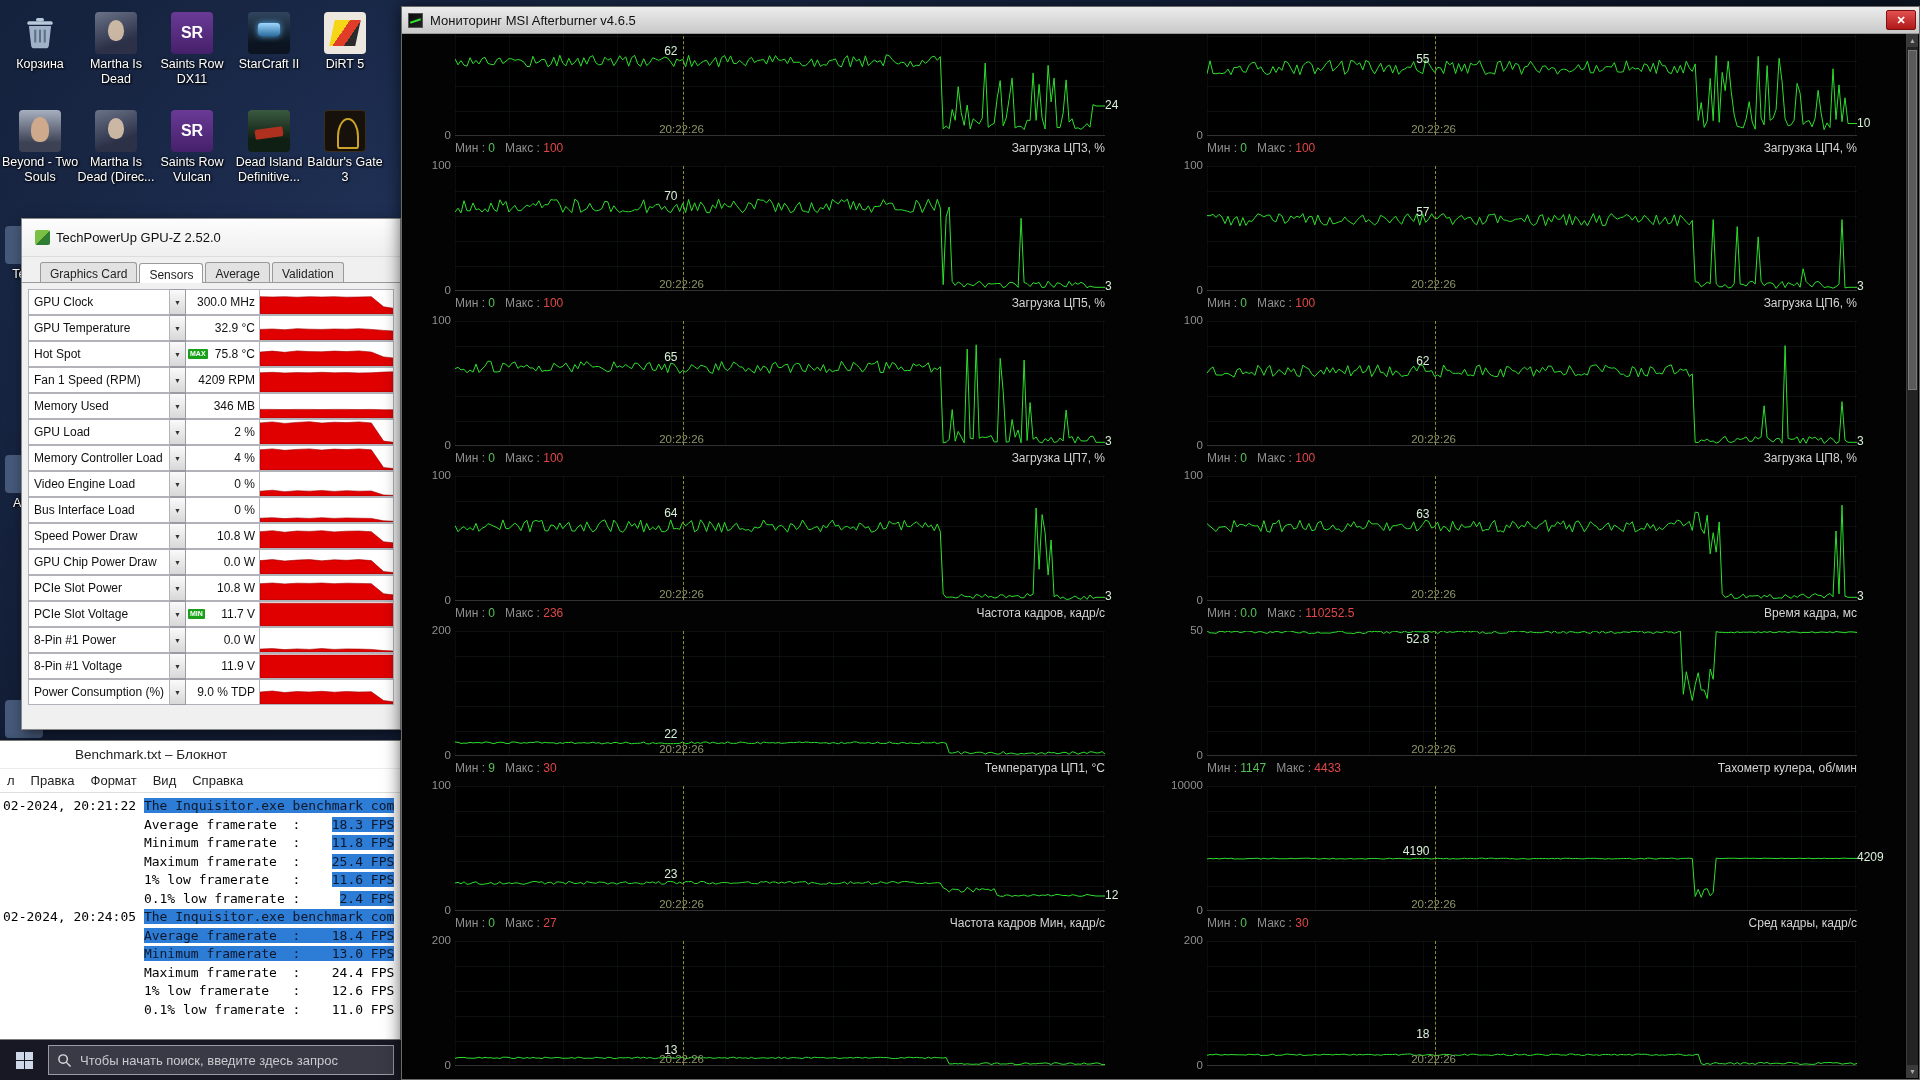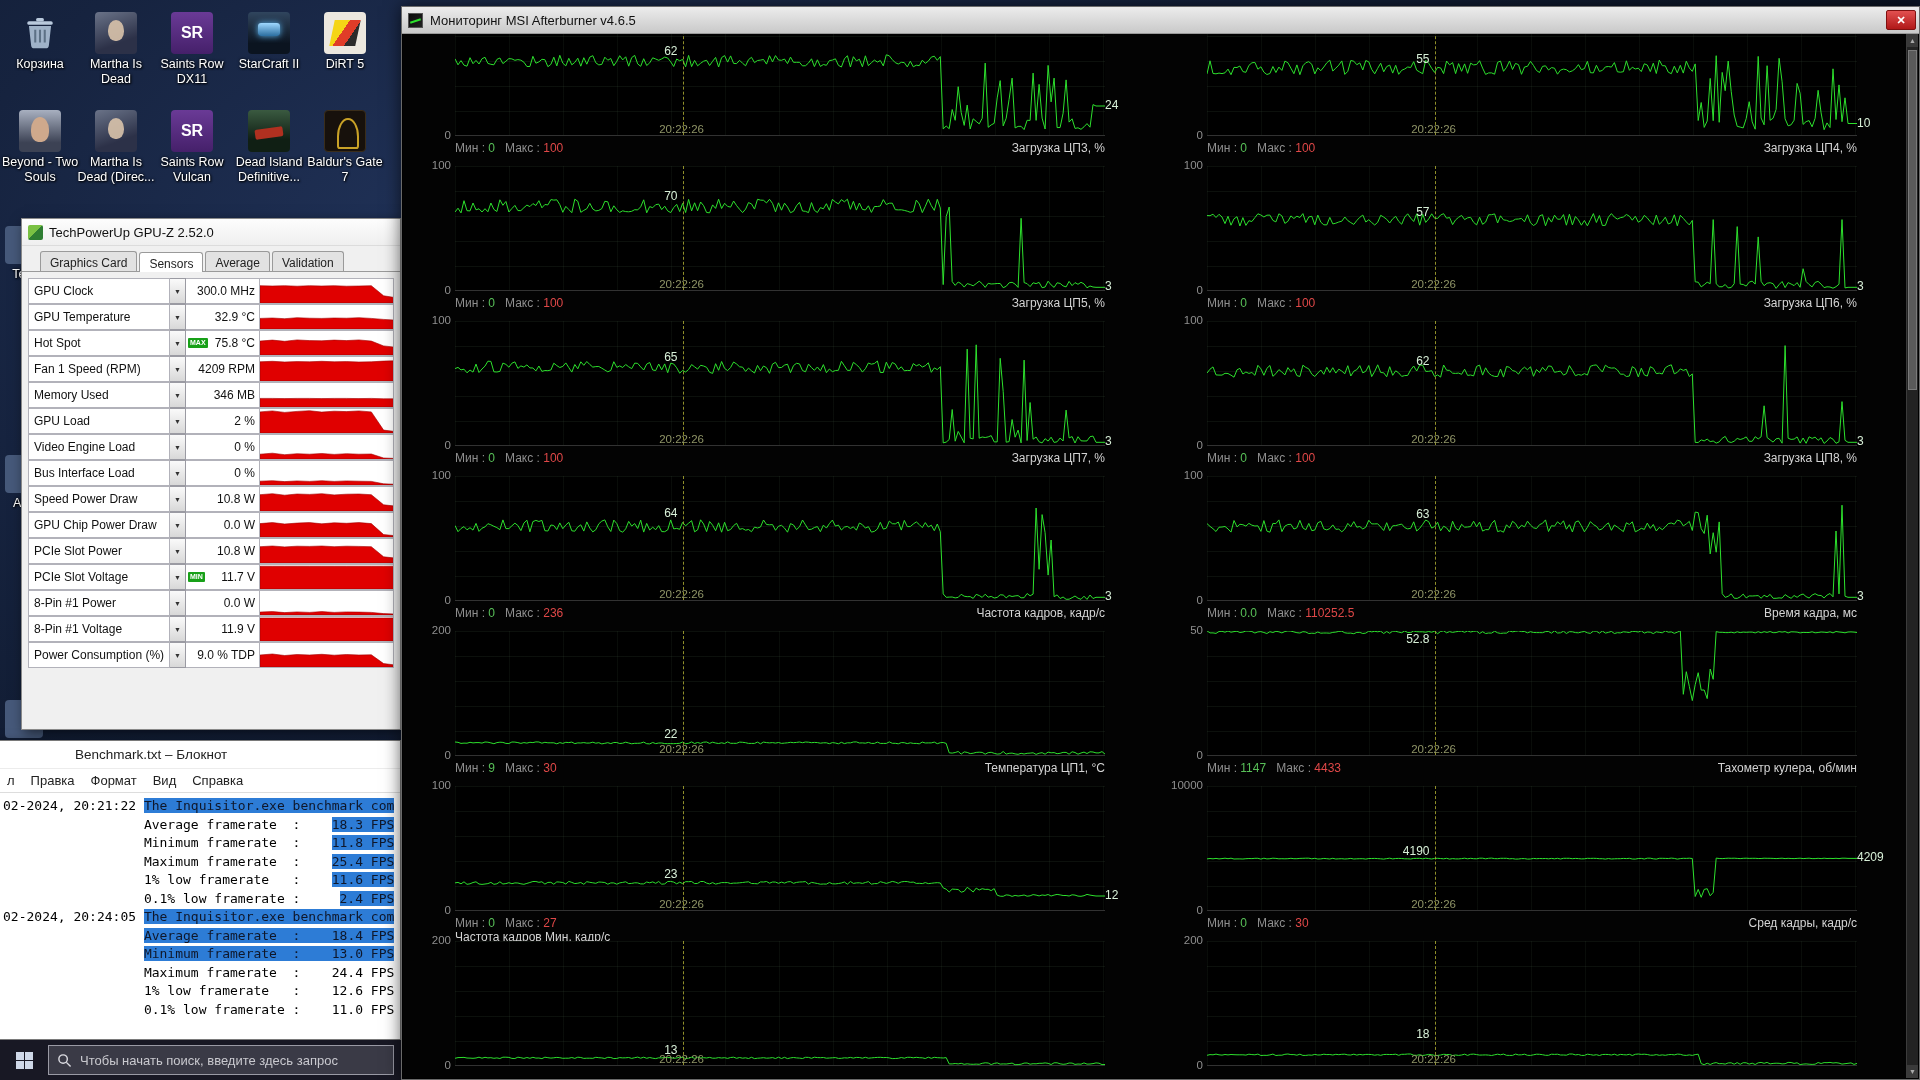--- a/index.html
+++ b/index.html
@@ -26,21 +26,21 @@
   .ik-deadisland{background:linear-gradient(#3a5a40,#101f14 70%)}
   .ik-deadisland::after{content:"";position:absolute;left:7px;top:18px;width:28px;height:10px;background:#b03020;border-radius:2px;transform:rotate(-8deg)}
   .ik-bg3{background:#17110c;border:1px solid #3a2d1a}
   .ik-bg3::after{content:"";position:absolute;left:12px;top:7px;width:18px;height:27px;border:2px solid #c9a227;border-radius:50% 50% 12% 12%/60% 60% 10% 10%}
   .ik-cut{background:#3c465c}
   .edge-tile{position:absolute;left:0;width:48px;text-align:center;z-index:1}
   .edge-box{width:38px;height:38px;margin:0 auto 3px;background:#46597a;border-radius:4px}
 
   
   .gpuz{position:absolute;left:21px;top:218px;width:380px;height:512px;background:#f0f0f0;border:1px solid #8a8a8a;box-shadow:3px 4px 12px rgba(0,0,0,.55);z-index:2}
-  .gpuz-title{height:27px;background:linear-gradient(#fdfdfd,#efefef);display:flex;align-items:center;padding:0 6px;font-size:13px;color:#111;border-bottom:1px solid #dcdcdc}
+  .gpuz-title{height:38px;background:linear-gradient(#fdfdfd,#efefef);display:flex;align-items:center;padding:0 13px;font-size:13px;color:#111;border-bottom:1px solid #dcdcdc}
   .gpuz-appicon{width:15px;height:15px;margin-right:6px;background:linear-gradient(135deg,#7ac143 0 50%,#2e7d32 50%);border-radius:2px;flex:0 0 auto}
   .gpuz-tabs{display:flex;padding:5px 18px 0;border-bottom:1px solid #9a9a9a;height:26px}
   .gpuz-tab{font-size:12px;padding:4px 9px 2px;border:1px solid #9a9a9a;border-bottom:none;background:#e2e2e2;color:#222;border-radius:3px 3px 0 0;margin-right:2px;white-space:nowrap}
   .gpuz-tab.active{background:#fff;position:relative;top:1px}
   .gpuz-rows{padding:6px}
   .gz-row{display:flex;height:26px}
   .gz-label{width:142px;background:#fff;border:1px solid #b2b2ba;font-size:12px;color:#111;padding:5px 0 0 5px;white-space:nowrap;overflow:hidden}
   .gz-arrow{width:16px;background:linear-gradient(#fafafa,#d8d8d8);border:1px solid #9a9aa2;border-left:none;font-size:7px;color:#333;display:flex;align-items:center;justify-content:center}
   .gz-value{width:74px;background:#fff;border:1px solid #b2b2ba;border-left:none;font-size:12px;color:#111;text-align:right;padding:5px 4px 0 2px;white-space:nowrap;position:relative}
   .gz-badge{position:absolute;left:2px;top:7px;background:#18a018;color:#fff;font-size:7px;font-weight:bold;padding:1px 2px;border-radius:1px;line-height:8px}
@@ -140,21 +140,21 @@
         <span>SR</span>
       </div>
       <div class="icon-label">Saints Row Vulcan</div>
     </div>
     <div class="icon-tile" style="left: 227px; top: 110px;">
       <div class="icon-box ik-deadisland"></div>
       <div class="icon-label">Dead Island Definitive...</div>
     </div>
     <div class="icon-tile" style="left: 303px; top: 110px;">
       <div class="icon-box ik-bg3"></div>
-      <div class="icon-label">Baldur's Gate 7</div>
+      <div class="icon-label">Baldur's Gate 3</div>
     </div>
     <div class="icon-tile" style="left: 380px; top: 110px;">
       <div class="icon-box ik-cut"></div>
       <div class="icon-label">The...</div>
     </div>
   </div>
 <div id="edge-icons">
     <div class="edge-tile" style="top: 226px;">
       <div class="edge-box"></div>
       <div class="icon-label">Te...</div>
@@ -231,20 +231,30 @@
           </svg>
         </div>
       </div>
       <div class="gz-row">
         <div class="gz-label">GPU Load</div>
         <div class="gz-arrow">▼</div>
         <div class="gz-value">2 %</div>
         <div class="gz-graph">
           <svg width="136" height="24" style="position:absolute;bottom:0;left:0">
             <path d="M0,24 L0.0,2.9 L12.4,1.9 L24.7,3.4 L37.1,2.4 L49.5,1.7 L61.8,3.1 L74.2,2.2 L86.5,2.6 L98.9,1.9 L111.3,2.9 L123.6,21.1 L136.0,22.6 L136,24 Z" fill="#e00000" stroke="#a00000" stroke-width="0.6"></path>
+          </svg>
+        </div>
+      </div>
+      <div class="gz-row">
+        <div class="gz-label">Memory Controller Load</div>
+        <div class="gz-arrow">▼</div>
+        <div class="gz-value">4 %</div>
+        <div class="gz-graph">
+          <svg width="136" height="24" style="position:absolute;bottom:0;left:0">
+            <path d="M0,24 L0.0,3.8 L12.4,2.9 L24.7,4.3 L37.1,3.4 L49.5,2.9 L61.8,4.1 L74.2,3.1 L86.5,3.6 L98.9,2.9 L111.3,3.8 L123.6,21.6 L136.0,22.8 L136,24 Z" fill="#e00000" stroke="#a00000" stroke-width="0.6"></path>
           </svg>
         </div>
       </div>
       <div class="gz-row">
         <div class="gz-label">Video Engine Load</div>
         <div class="gz-arrow">▼</div>
         <div class="gz-value">0 %</div>
         <div class="gz-graph">
           <svg width="136" height="24" style="position:absolute;bottom:0;left:0">
             <path d="M0,24 L0.0,19.2 L12.4,18.2 L24.7,19.7 L37.1,18.7 L49.5,19.2 L61.8,18.5 L74.2,19.4 L86.5,18.7 L98.9,19.2 L111.3,19.0 L123.6,23.0 L136.0,23.5 L136,24 Z" fill="#e00000" stroke="#a00000" stroke-width="0.6"></path>
@@ -451,21 +461,21 @@
           <svg width="650" height="125">
             <polyline points="0.0,96.9 3.0,96.4 6.0,97.8 9.0,95.8 12.0,98.3 15.0,97.8 18.0,96.5 21.0,95.8 24.0,98.0 27.0,98.4 30.0,98.0 32.9,97.6 35.9,96.4 38.9,98.3 41.9,97.8 44.9,95.8 47.9,98.0 50.9,97.6 53.9,96.7 56.9,97.7 59.9,96.9 62.9,97.0 65.9,97.8 68.9,98.3 71.9,97.4 74.9,96.5 77.9,95.5 80.9,95.5 83.9,96.3 86.9,95.8 89.9,98.1 92.9,96.4 95.9,96.3 98.8,98.2 101.8,95.9 104.8,96.1 107.8,96.5 110.8,98.0 113.8,95.4 116.8,96.4 119.8,97.6 122.8,97.2 125.8,96.5 128.8,98.3 131.8,95.7 134.8,96.3 137.8,96.8 140.8,97.3 143.8,96.0 146.8,96.2 149.8,96.5 152.8,98.2 155.8,96.9 158.8,96.9 161.8,98.2 164.7,96.9 167.7,96.4 170.7,95.8 173.7,97.6 176.7,97.4 179.7,96.8 182.7,96.9 185.7,97.9 188.7,97.9 191.7,96.0 194.7,96.8 197.7,95.9 200.7,97.3 203.7,95.5 206.7,98.2 209.7,97.9 212.7,95.5 215.7,95.4 218.7,96.1 221.7,97.8 224.7,96.2 227.6,97.6 230.6,95.7 233.6,95.7 236.6,95.5 239.6,97.6 242.6,97.4 245.6,95.5 248.6,95.5 251.6,97.1 254.6,97.9 257.6,96.6 260.6,98.1 263.6,97.4 266.6,96.6 269.6,96.6 272.6,96.6 275.6,97.5 278.6,97.1 281.6,97.1 284.6,96.8 287.6,96.5 290.6,96.1 293.5,95.8 296.5,97.5 299.5,97.6 302.5,97.8 305.5,95.9 308.5,96.0 311.5,95.5 314.5,97.2 317.5,96.0 320.5,96.1 323.5,97.3 326.5,96.1 329.5,97.1 332.5,95.9 335.5,95.6 338.5,97.3 341.5,96.4 344.5,96.0 347.5,95.9 350.5,95.6 353.5,98.1 356.5,96.4 359.4,96.9 362.4,97.5 365.4,98.2 368.4,98.0 371.4,98.1 374.4,96.5 377.4,97.8 380.4,97.9 383.4,97.5 386.4,97.0 389.4,96.0 392.4,98.2 395.4,95.5 398.4,97.4 401.4,96.9 404.4,96.8 407.4,97.4 410.4,96.5 413.4,95.6 416.4,98.2 419.4,97.6 422.4,97.6 425.3,95.7 428.3,96.5 431.3,97.4 434.3,96.5 437.3,95.4 440.3,96.1 443.3,97.3 446.3,95.9 449.3,95.5 452.3,95.6 455.3,96.3 458.3,96.1 461.3,97.4 464.3,97.3 467.3,97.6 470.3,96.6 473.3,97.6 476.3,97.3 479.3,96.9 482.3,96.7 485.3,97.0 488.2,101.9 491.2,103.2 494.2,106.0 497.2,103.1 500.2,103.3 503.2,103.5 506.2,106.2 509.2,105.3 512.2,101.3 515.2,103.5 518.2,106.0 521.2,102.1 524.2,104.0 527.2,102.7 530.2,103.4 533.2,103.3 536.2,104.6 539.2,102.6 542.2,109.2 545.2,110.2 548.2,110.3 551.2,108.9 554.1,109.2 557.1,110.4 560.1,109.4 563.1,110.0 566.1,109.6 569.1,109.0 572.1,110.2 575.1,109.8 578.1,108.6 581.1,109.1 584.1,109.9 587.1,109.0 590.1,109.4 593.1,108.5 596.1,110.0 599.1,109.1 602.1,108.4 605.1,108.9 608.1,109.5 611.1,109.5 614.1,110.0 617.1,108.8 620.0,109.1 623.0,110.1 626.0,110.3 629.0,109.7 632.0,108.4 635.0,109.1 638.0,109.6 641.0,110.0 644.0,110.0 647.0,110.0 650.0,110.0 " fill="none" stroke="#2de02d" stroke-width="1"></polyline>
           </svg>
           <div class="cross"></div>
           <div class="cursor-label" style="top: 81.25px;">23</div>
           <div class="time-label">20:22:26</div>
         </div>
         <div class="ab-axis" style="top: 745px;">100</div>
         <div class="ab-axis" style="top: 870px;">0</div>
         <div class="ab-rval" style="top: 854px;">12</div>
-        <div class="ab-header" style="top: 882px; flex-direction: column;">
+        <div class="ab-header" style="top: 882px;">
           <span class="mm"><span>Мин : </span><span class="minv">0</span><span>&nbsp;&nbsp;&nbsp;Макс : </span><span class="maxv">27</span></span>
           <span class="pname">Частота кадров Мин, кадр/с</span>
         </div>
         <div class="ab-plot" style="top: 907px;">
           <svg width="650" height="125">
             <polyline points="0.0,117.3 3.0,116.6 6.0,116.5 9.0,116.4 12.0,117.0 15.0,117.1 18.0,117.3 21.0,117.0 24.0,116.2 27.0,117.2 30.0,116.3 32.9,116.9 35.9,116.7 38.9,117.3 41.9,116.9 44.9,117.5 47.9,116.2 50.9,116.2 53.9,116.4 56.9,117.4 59.9,117.5 62.9,116.2 65.9,116.7 68.9,117.4 71.9,116.5 74.9,117.3 77.9,116.3 80.9,117.1 83.9,117.0 86.9,117.6 89.9,116.2 92.9,116.7 95.9,117.1 98.8,116.8 101.8,116.4 104.8,116.7 107.8,117.3 110.8,117.2 113.8,117.2 116.8,116.5 119.8,117.4 122.8,116.2 125.8,116.5 128.8,117.4 131.8,117.2 134.8,117.2 137.8,117.3 140.8,116.3 143.8,116.7 146.8,116.9 149.8,117.5 152.8,116.3 155.8,116.5 158.8,117.6 161.8,117.4 164.7,116.6 167.7,116.9 170.7,116.8 173.7,116.5 176.7,117.4 179.7,116.7 182.7,116.1 185.7,117.2 188.7,116.2 191.7,117.3 194.7,116.5 197.7,117.2 200.7,117.6 203.7,116.8 206.7,116.9 209.7,116.5 212.7,116.6 215.7,116.6 218.7,117.3 221.7,117.0 224.7,116.2 227.6,116.5 230.6,117.5 233.6,117.2 236.6,116.2 239.6,117.4 242.6,116.2 245.6,116.9 248.6,116.7 251.6,117.0 254.6,116.4 257.6,117.2 260.6,117.2 263.6,116.6 266.6,117.0 269.6,116.7 272.6,117.4 275.6,116.5 278.6,116.2 281.6,117.3 284.6,116.5 287.6,117.2 290.6,116.8 293.5,117.5 296.5,116.3 299.5,117.6 302.5,117.2 305.5,117.0 308.5,116.7 311.5,117.2 314.5,117.0 317.5,116.6 320.5,117.5 323.5,116.2 326.5,117.5 329.5,116.3 332.5,117.6 335.5,116.9 338.5,116.5 341.5,116.9 344.5,117.1 347.5,117.5 350.5,116.3 353.5,116.4 356.5,117.3 359.4,116.2 362.4,116.6 365.4,116.7 368.4,116.5 371.4,117.2 374.4,117.0 377.4,116.8 380.4,116.6 383.4,117.4 386.4,117.3 389.4,116.8 392.4,117.0 395.4,116.4 398.4,117.1 401.4,116.4 404.4,116.5 407.4,117.2 410.4,116.3 413.4,117.2 416.4,116.9 419.4,116.6 422.4,116.4 425.3,116.3 428.3,116.6 431.3,116.5 434.3,116.9 437.3,117.6 440.3,117.5 443.3,117.3 446.3,116.5 449.3,117.2 452.3,116.3 455.3,116.3 458.3,116.8 461.3,116.3 464.3,116.7 467.3,116.8 470.3,117.5 473.3,116.2 476.3,117.3 479.3,116.3 482.3,116.7 485.3,116.8 488.2,117.0 491.2,116.6 494.2,122.9 497.2,122.9 500.2,122.5 503.2,122.9 506.2,122.3 509.2,123.3 512.2,122.8 515.2,123.2 518.2,123.3 521.2,123.1 524.2,123.3 527.2,122.3 530.2,121.8 533.2,122.0 536.2,123.6 539.2,122.4 542.2,121.9 545.2,123.1 548.2,122.9 551.2,123.0 554.1,122.6 557.1,122.1 560.1,123.7 563.1,123.6 566.1,123.2 569.1,122.1 572.1,122.0 575.1,123.2 578.1,122.7 581.1,122.8 584.1,122.3 587.1,122.3 590.1,121.9 593.1,122.3 596.1,123.5 599.1,121.8 602.1,121.8 605.1,122.8 608.1,123.3 611.1,123.0 614.1,122.0 617.1,122.1 620.0,123.4 623.0,123.0 626.0,123.2 629.0,121.9 632.0,123.1 635.0,123.0 638.0,122.6 641.0,121.9 644.0,122.2 647.0,123.6 650.0,123.5 " fill="none" stroke="#2de02d" stroke-width="1"></polyline>
           </svg>
           <div class="cross"></div>
           <div class="cursor-label" style="top: 101.875px;">13</div>
           <div class="time-label">20:22:26</div>

